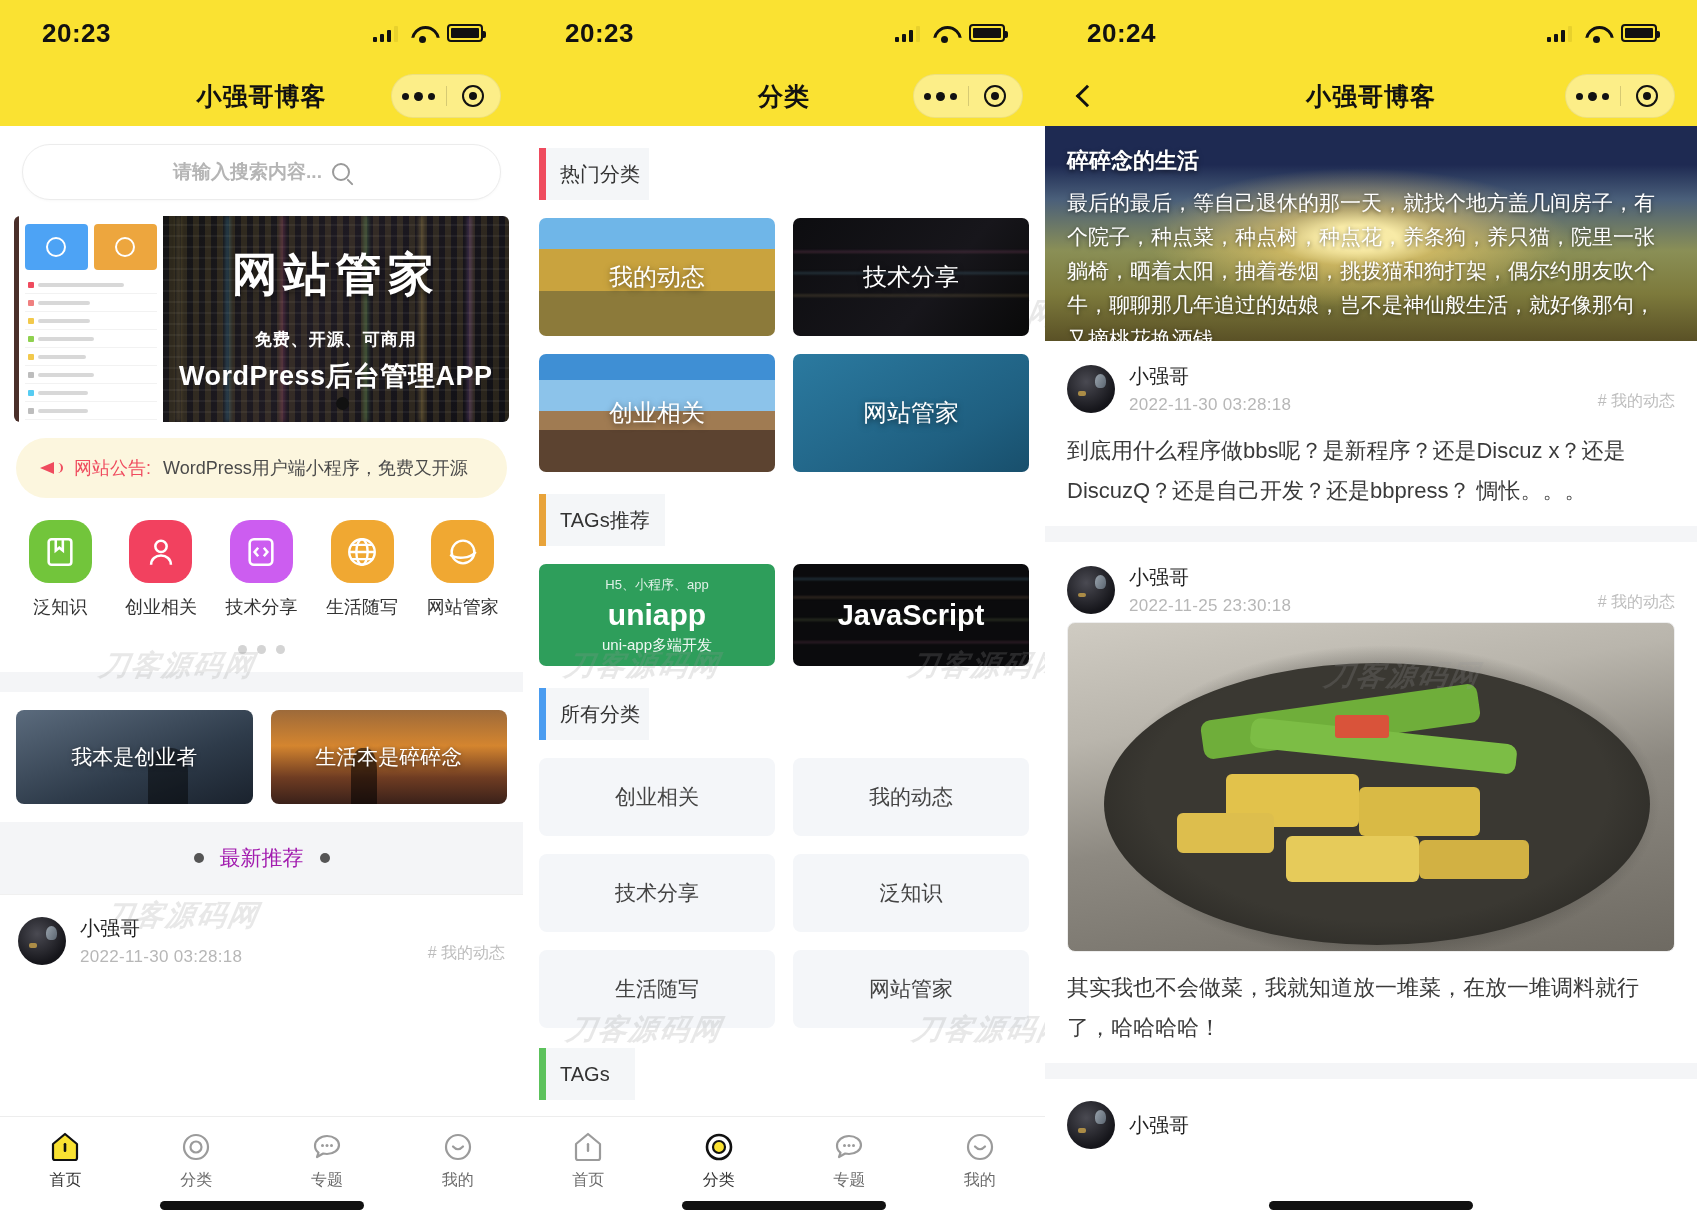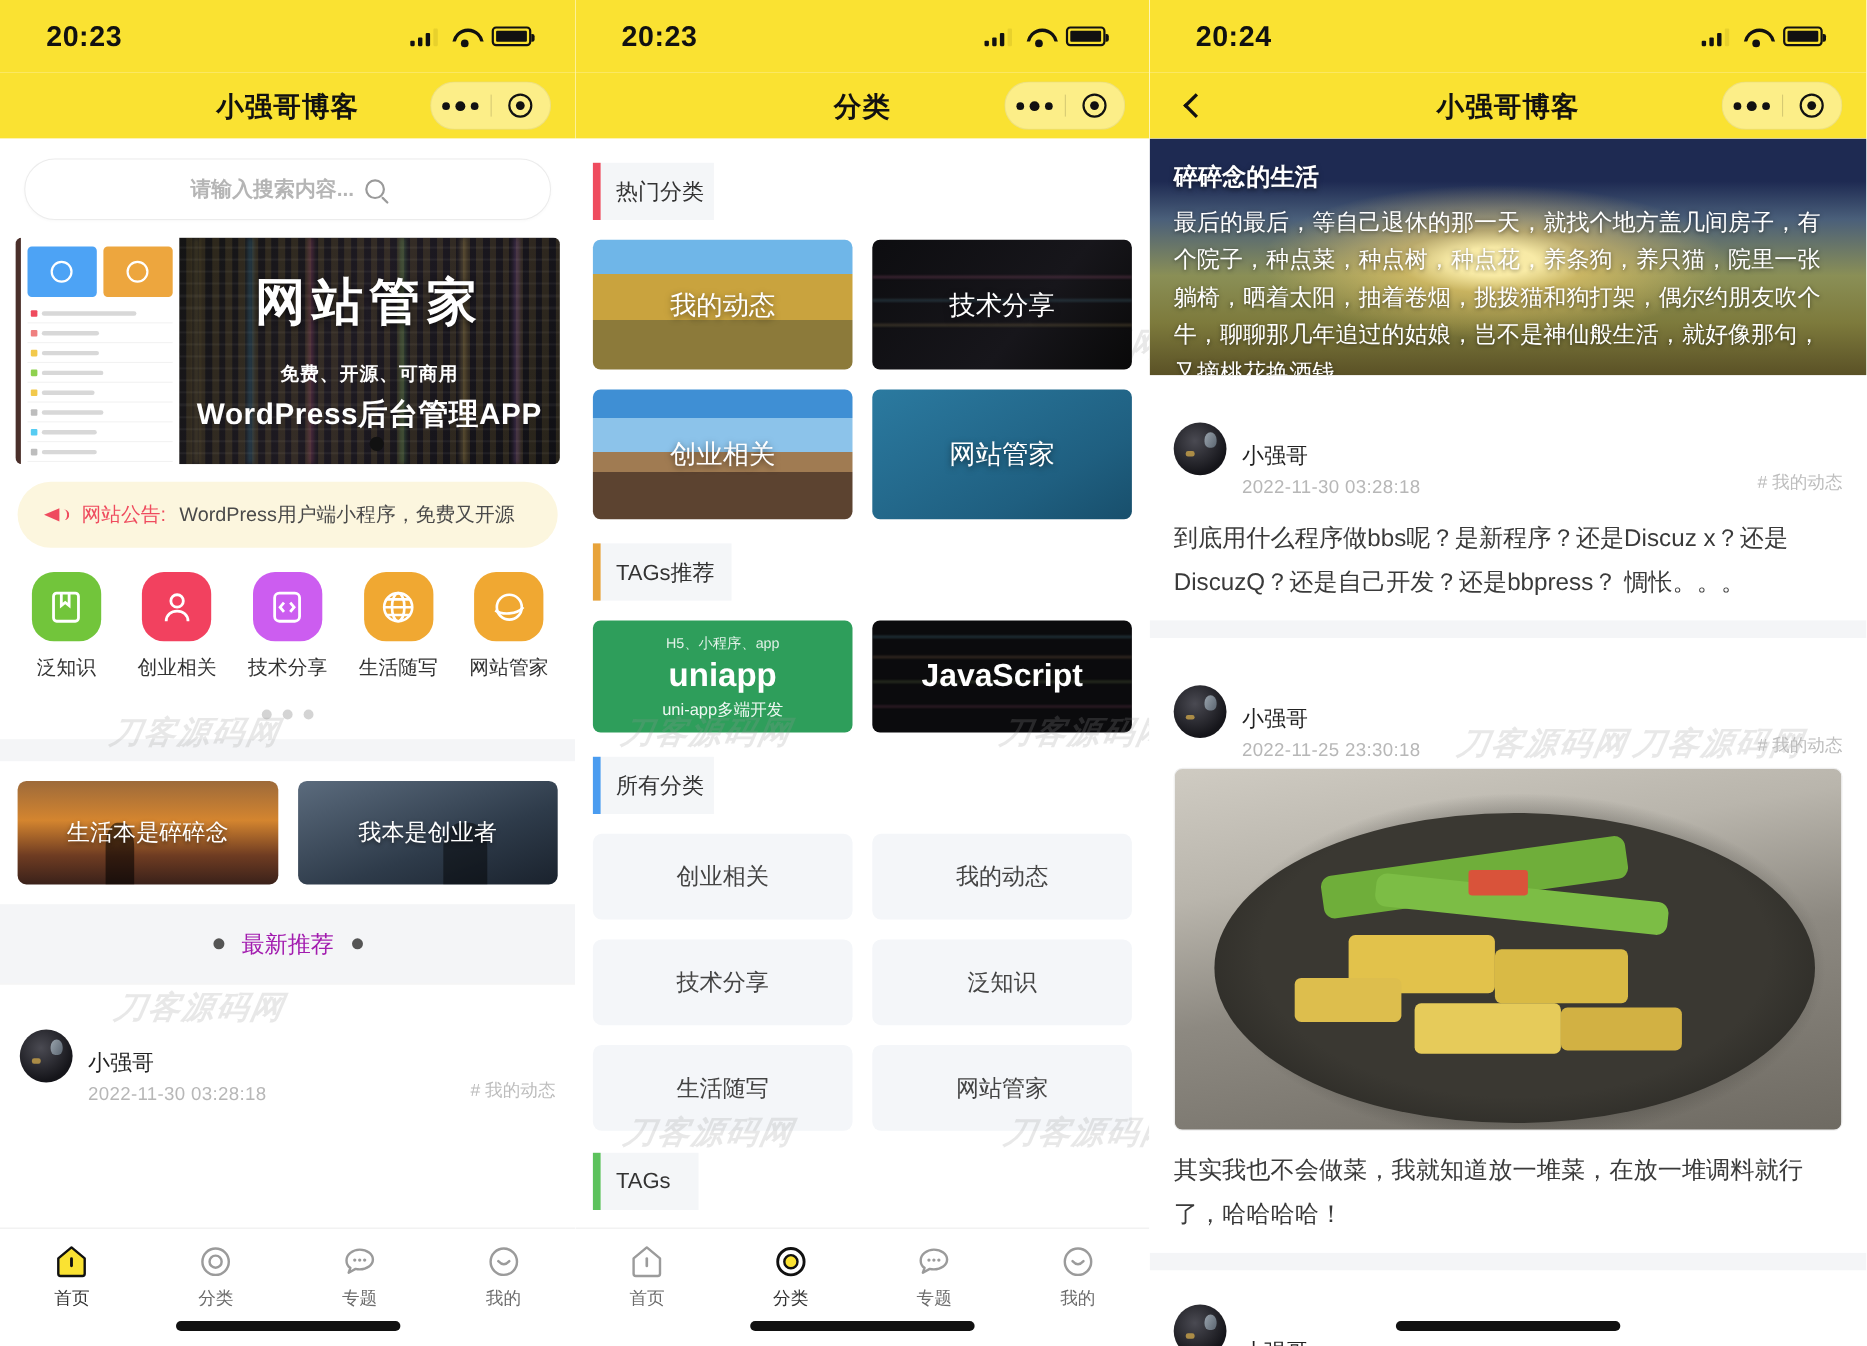--- a/index.html
+++ b/index.html
@@ -173,21 +173,21 @@
 
   
   .post { padding: 20px 18px 0; border-top: 1px solid #f0f0f0; }
   .post-head { display:flex; align-items:center; gap:14px; position:relative;}
   .avatar { width:48px; height:48px; border-radius:50%; flex:0 0 auto; overflow:hidden;
      background: radial-gradient(circle at 40% 35%, #4a4a52, #15151a 70%); position:relative;}
   .avatar::after{ content:""; position:absolute; left:22%; top:55%; width:18%; height:10%; background:#c9a24a; border-radius:2px; opacity:.8;}
   .avatar::before{ content:""; position:absolute; left:58%; top:18%; width:24%; height:30%;
      background: linear-gradient(120deg,#b9c6d0,#6d7b88); border-radius:50% 50% 40% 40%; opacity:.75;}
   .post-meta { display:flex; flex-direction:column; gap:5px;}
-  .post-user { font-size:20px; color:#222;margin-top:38px;}
+  .post-user { font-size:20px; color:#222;}
   .post-date { font-size:17px; color:#b7b7b7; letter-spacing:.3px;}
   .post-tag { position:absolute; right:0; bottom:3px; font-size:16px; color:#bdbdbd;}
   .post-body { font-size:21px; line-height:1.72; color:#3a3a3a; padding: 16px 0 16px; }
   .post-img {
     margin: 4px 0 12px; border-radius:8px; border:1px solid #eee; height:330px; overflow:hidden;
     background:
       radial-gradient(ellipse at 52% 55%, #2b2a26 0 34%, rgba(0,0,0,0) 62%),
       linear-gradient(170deg,#cfcbc2,#b9b5ac 28%,#8d8981 55%,#6e6a62);
     position:relative;
   }
@@ -418,27 +418,27 @@
 
       <div class="dots-row">
           <i></i>
           <i></i>
           <i></i>
         </div>
       <div class="gapbar"></div>
 
 
       <div class="topics">
+        <div class="topic t2">
+          <div class="silho"></div>
+          <span>我本是创业者</span>
+        </div>
         <div class="topic t1">
           <div class="silho"></div>
           <span>生活本是碎碎念</span>
-        </div>
-        <div class="topic t2">
-          <div class="silho"></div>
-          <span>我本是创业者</span>
         </div>
       </div>
 
       <div class="latest">
         <i></i>
         <span>最新推荐</span>
         <i></i>
       </div>
 
       <div class="post">

